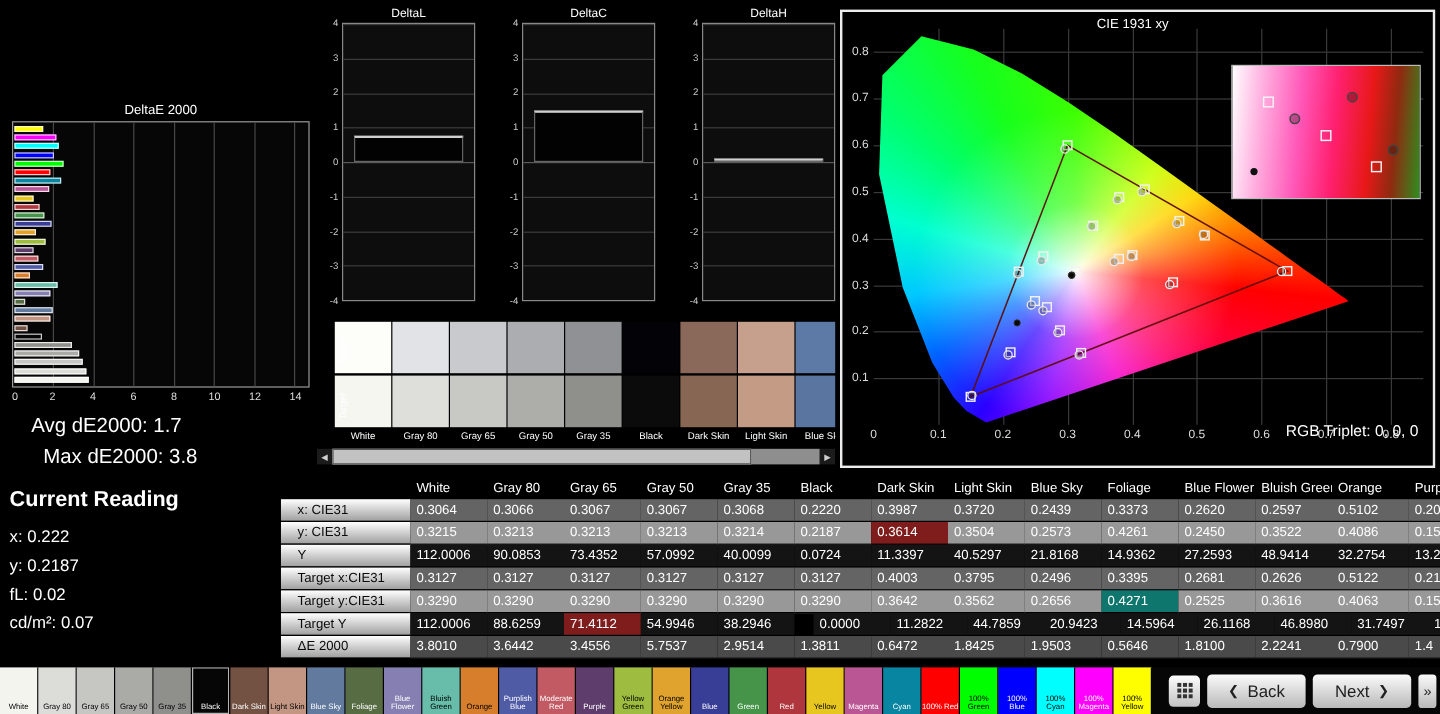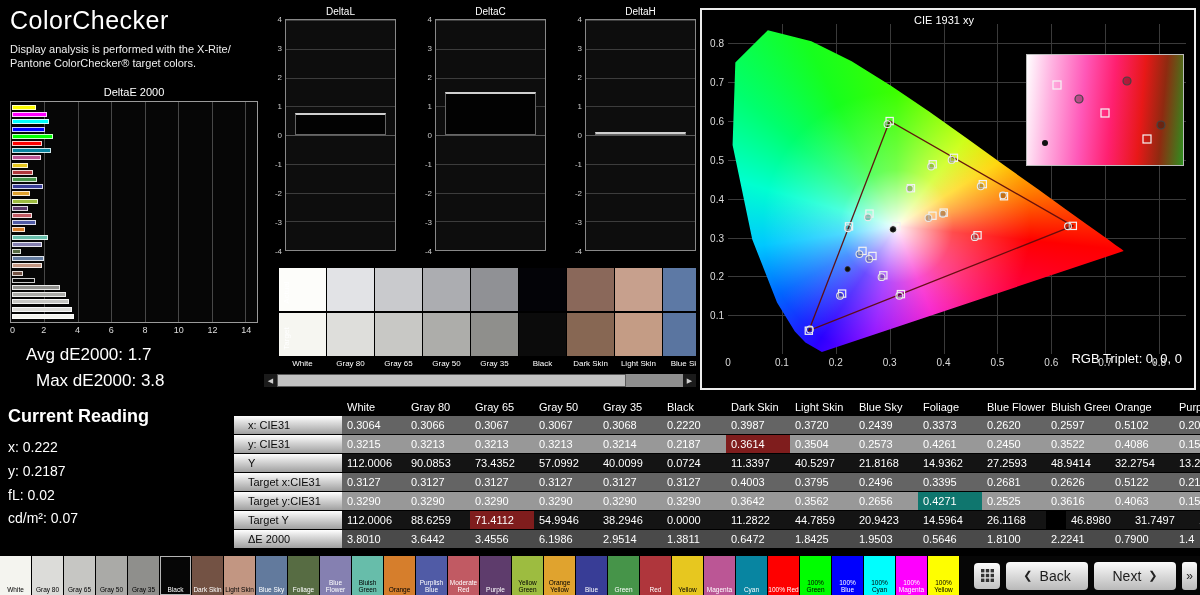--- a/index.html
+++ b/index.html
@@ -104,25 +104,20 @@
     display:flex;align-items:center;justify-content:center;gap:7px;color:#1d1d1d;font-size:14px;padding:0 10px;cursor:pointer;box-sizing:border-box;}
   .chev{font-size:11px;color:#222;}
   .tb-more{width:15px;height:28px;border-radius:3px;background:linear-gradient(#fbfbfb,#b9b9b9);
     color:#222;display:flex;align-items:center;justify-content:center;font-size:12px;cursor:pointer;}
 </style>
 </head>
 <body>
 
 <div class="screen">
 
-  <div class="title-block">
-    <div class="title">ColorChecker</div>
-    <div class="subtitle">Display analysis is performed with the X-Rite/
-Pantone ColorChecker® target colors.</div>
-  </div>
 
   <div class="de-chart">
     <div class="de-title">DeltaE 2000</div>
     <div class="de-plot">
 
     <div class="de-grid" style="left: 13.6054%;"></div>
         <div class="de-grid" style="left: 27.2109%;"></div>
         <div class="de-grid" style="left: 40.8163%;"></div>
         <div class="de-grid" style="left: 54.4218%;"></div>
         <div class="de-grid" style="left: 68.0272%;"></div>
@@ -534,36 +529,36 @@
         <div class="tcell" style="background: rgb(152, 152, 152);">0.4063</div>
         <div class="tcell" style="background: rgb(152, 152, 152);">0.1556</div>
       </div>
       <div class="trow">
         <div class="tcell-label">Target Y</div>
         <div class="tcell" style="background: rgb(20, 20, 20);">112.0006</div>
         <div class="tcell" style="background: rgb(20, 20, 20);">88.6259</div>
         <div class="tcell" style="background: #7f1d1d;">71.4112</div>
         <div class="tcell" style="background: rgb(20, 20, 20);">54.9946</div>
         <div class="tcell" style="background: rgb(20, 20, 20);">38.2946</div>
-        <div class="tcell" style="background: rgb(20, 20, 20);">0.0000</div>
+        <div class="tcell" style="background: rgb(20, 20, 20); margin-left: 16px;">0.0000</div>
         <div class="tcell" style="background: rgb(20, 20, 20);">11.2822</div>
         <div class="tcell" style="background: rgb(20, 20, 20);">44.7859</div>
         <div class="tcell" style="background: rgb(20, 20, 20);">20.9423</div>
         <div class="tcell" style="background: rgb(20, 20, 20);">14.5964</div>
         <div class="tcell" style="background: rgb(20, 20, 20);">26.1168</div>
-        <div class="tcell" style="background: rgb(20, 20, 20); margin-left: 20px;">46.8980</div>
+        <div class="tcell" style="background: rgb(20, 20, 20);">46.8980</div>
         <div class="tcell" style="background: rgb(20, 20, 20);">31.7497</div>
         <div class="tcell" style="background: rgb(20, 20, 20);">13.0</div>
       </div>
       <div class="trow">
         <div class="tcell-label">ΔE 2000</div>
         <div class="tcell" style="background: rgb(74, 74, 74);">3.8010</div>
         <div class="tcell" style="background: rgb(74, 74, 74);">3.6442</div>
         <div class="tcell" style="background: rgb(74, 74, 74);">3.4556</div>
-        <div class="tcell" style="background: rgb(74, 74, 74);">6.1986</div>
+        <div class="tcell" style="background: rgb(74, 74, 74);">5.7537</div>
         <div class="tcell" style="background: rgb(74, 74, 74);">2.9514</div>
         <div class="tcell" style="background: rgb(74, 74, 74);">1.3811</div>
         <div class="tcell" style="background: rgb(74, 74, 74);">0.6472</div>
         <div class="tcell" style="background: rgb(74, 74, 74);">1.8425</div>
         <div class="tcell" style="background: rgb(74, 74, 74);">1.9503</div>
         <div class="tcell" style="background: rgb(74, 74, 74);">0.5646</div>
         <div class="tcell" style="background: rgb(74, 74, 74);">1.8100</div>
         <div class="tcell" style="background: rgb(74, 74, 74);">2.2241</div>
         <div class="tcell" style="background: rgb(74, 74, 74);">0.7900</div>
         <div class="tcell" style="background: rgb(74, 74, 74);">1.4</div>

